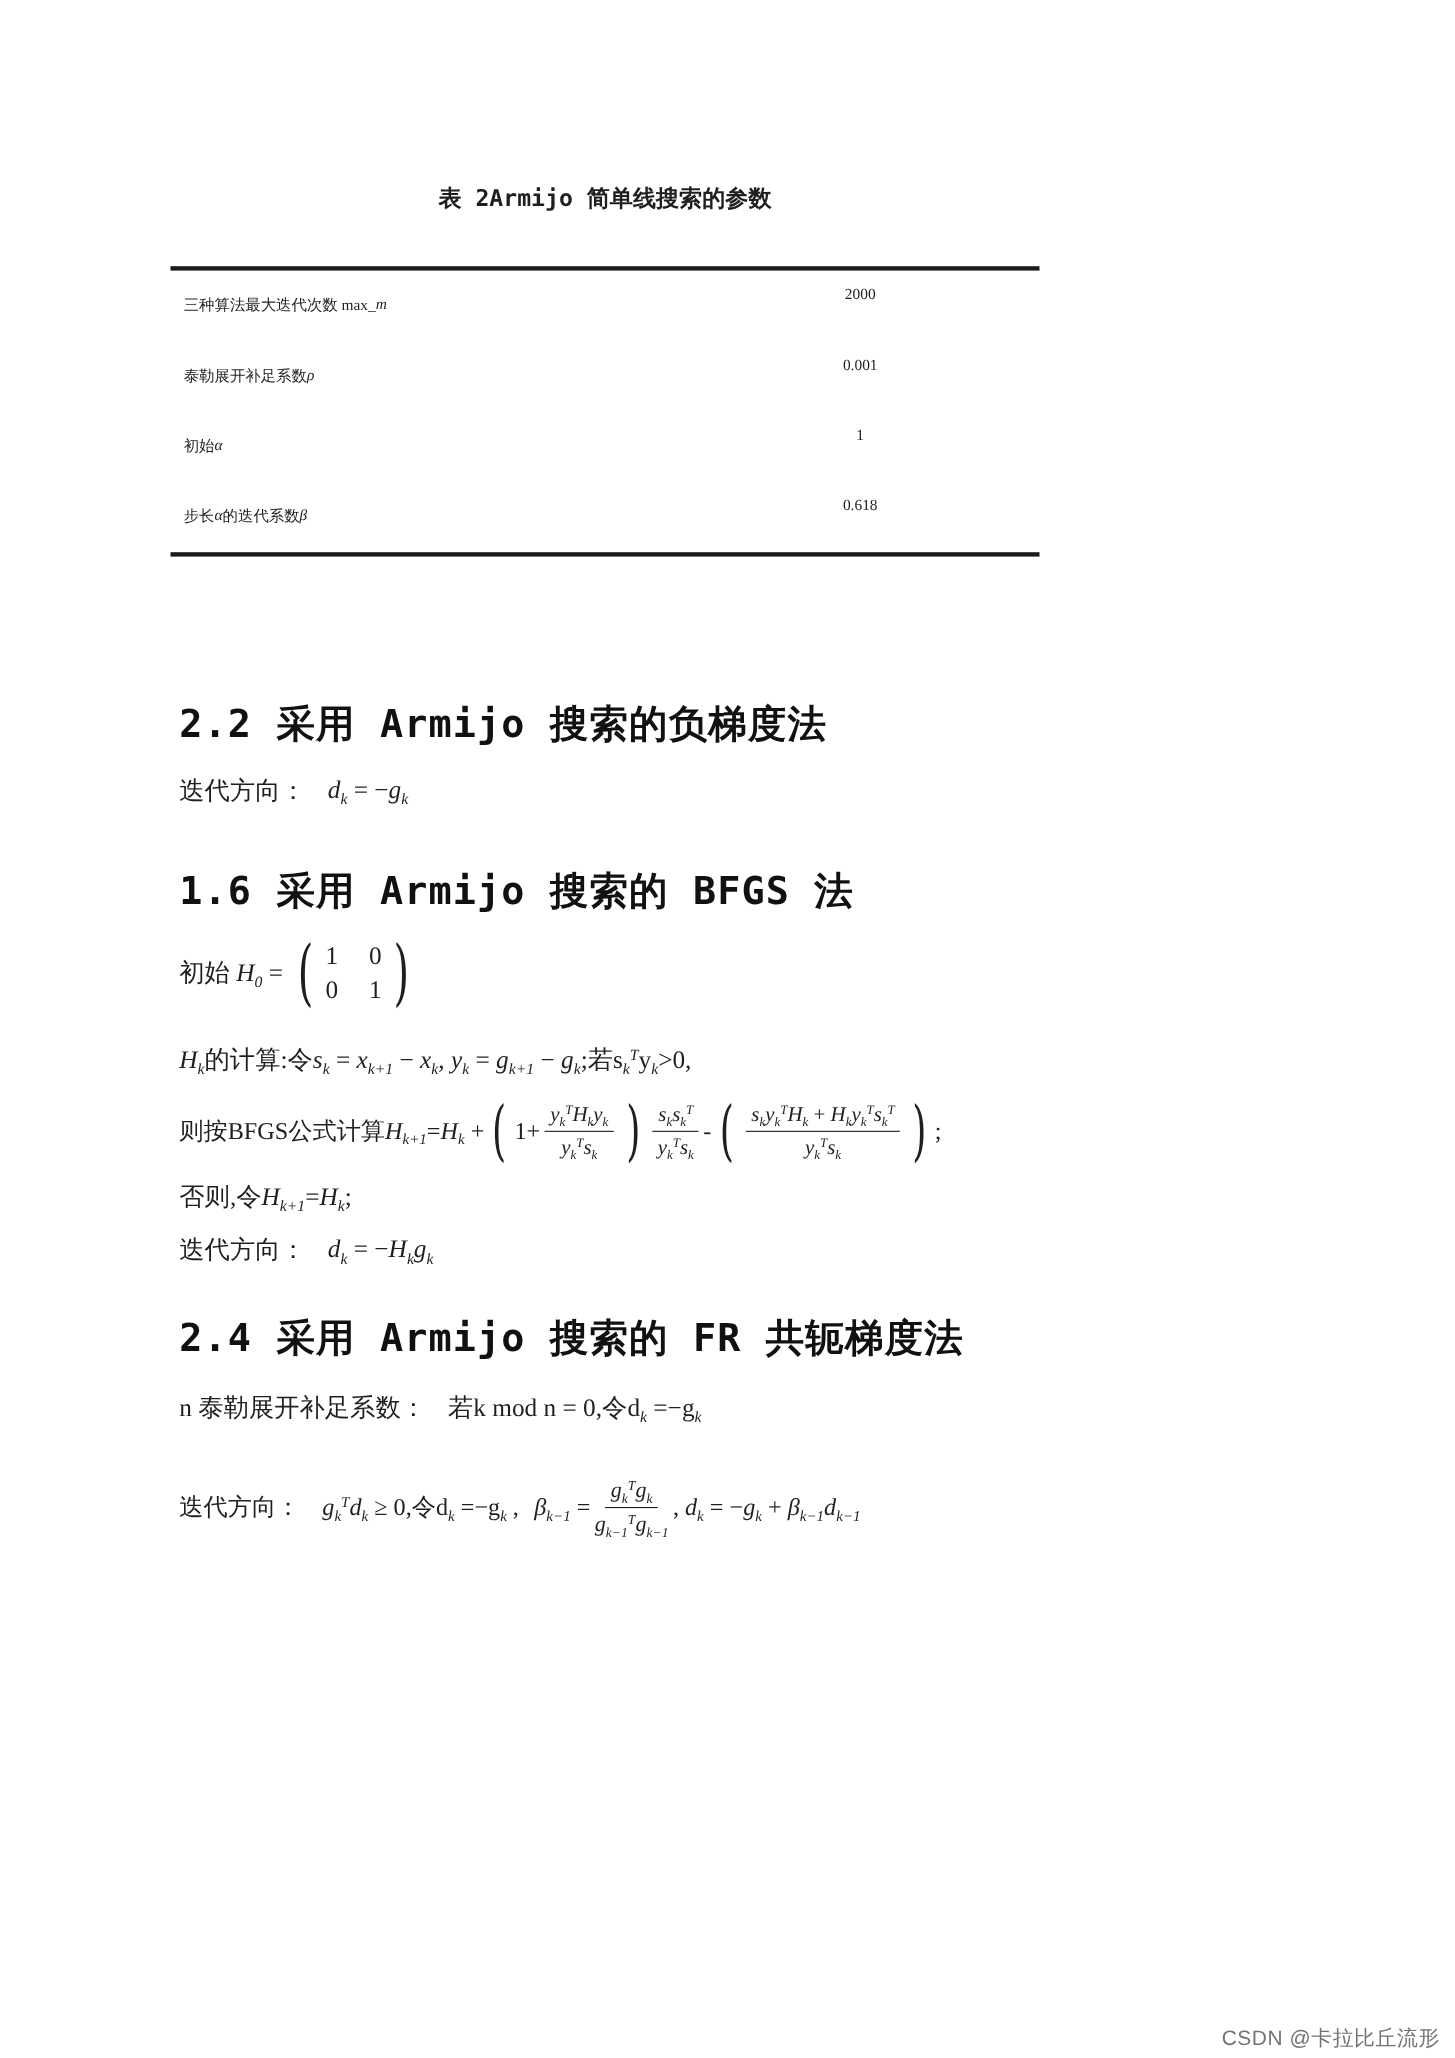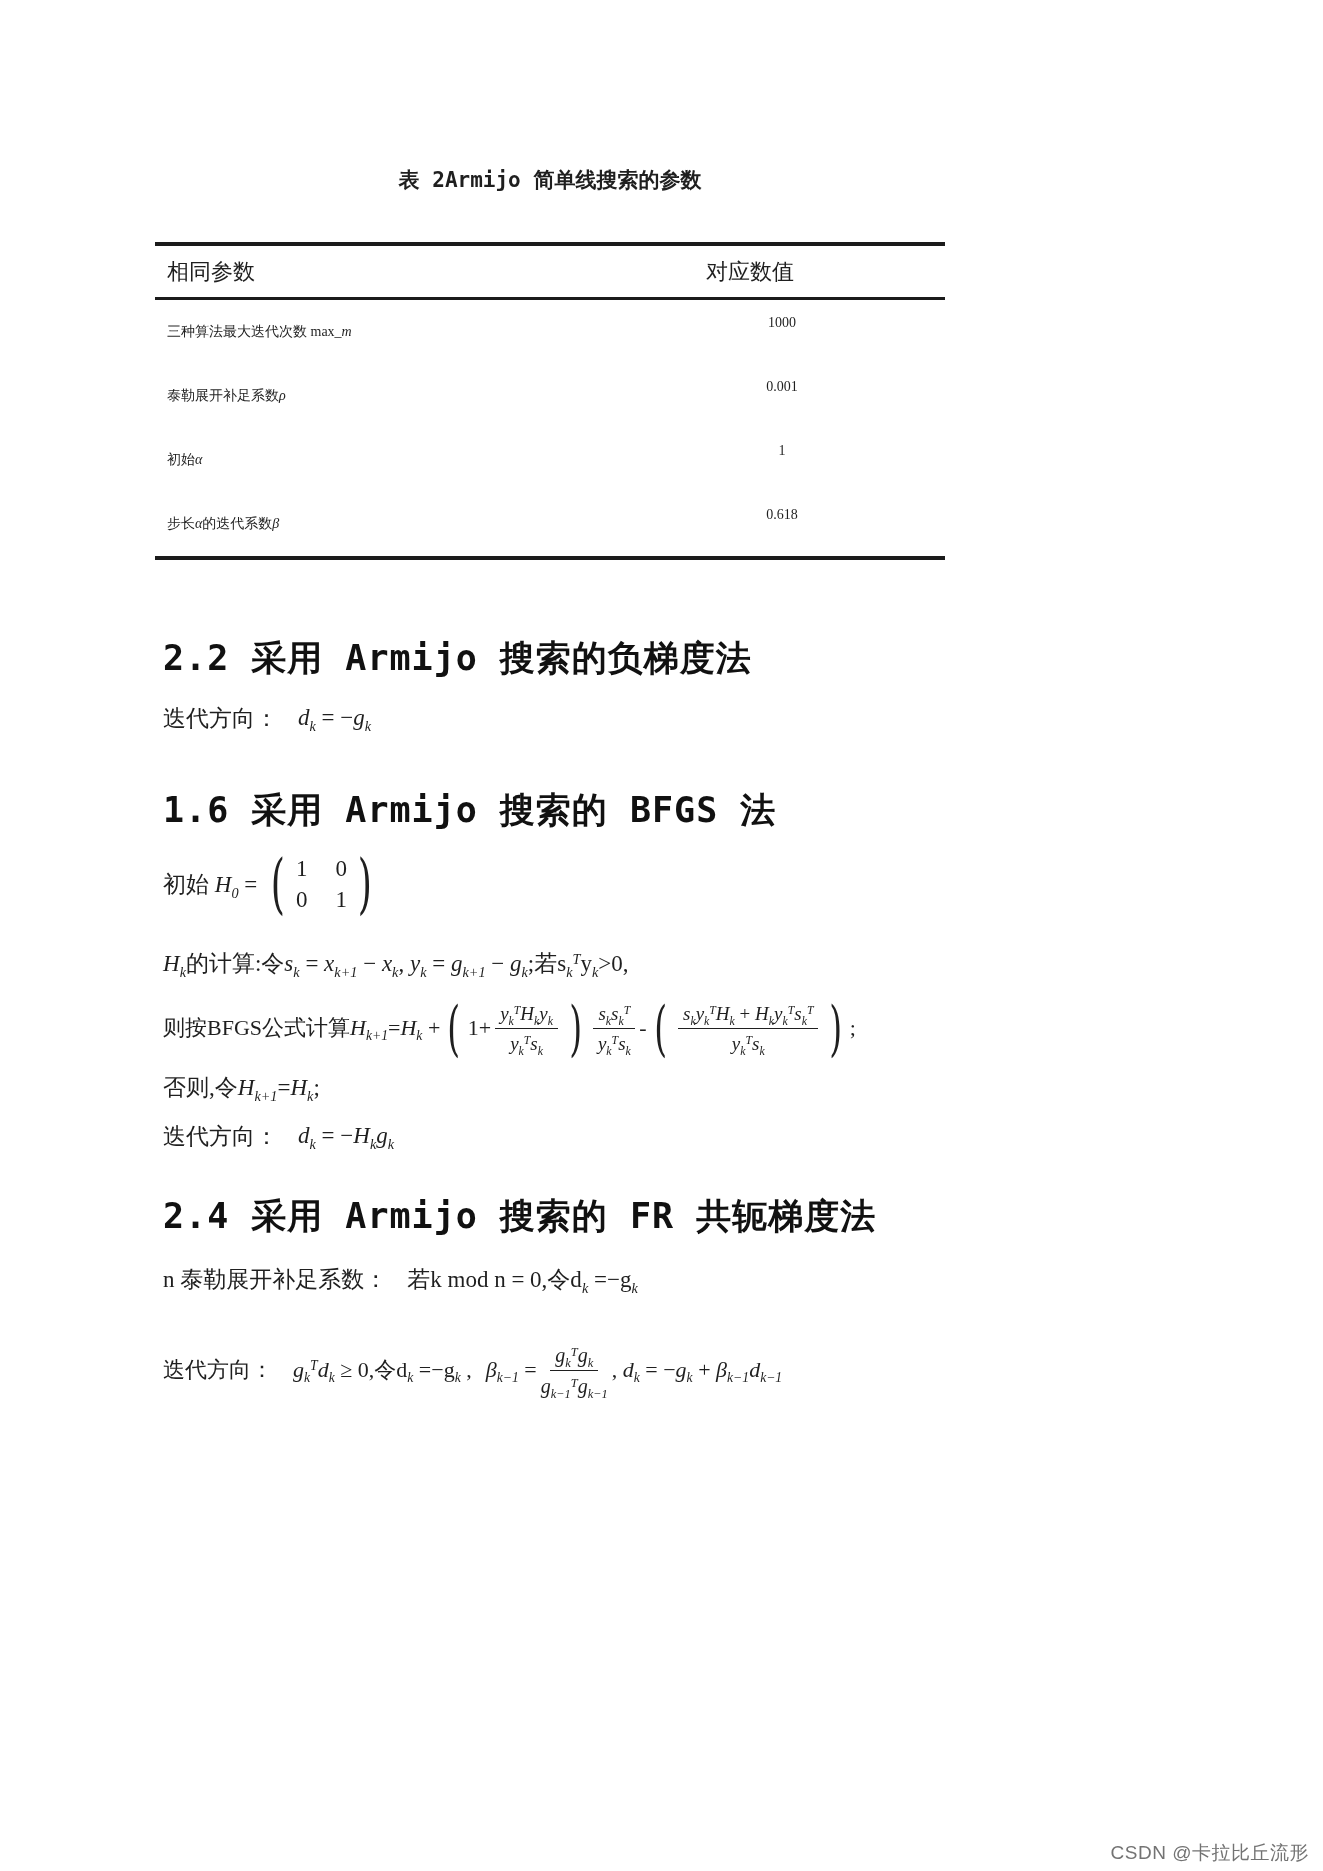--- a/index.html
+++ b/index.html
@@ -57,28 +57,24 @@
   }
 </style>
 </head>
 <body>
 
 <div id="page">
 
   <div class="doc-title">表 2Armijo 简单线搜索的参数</div>
 
   <div class="param-table">
-    <div class="t-row t-header">
-      <div class="c-param">相同参数</div>
-      <div class="c-value">对应数值</div>
-    </div>
     <div class="t-body">
       <div class="t-row">
         <div class="c-param m">三种算法最大迭代次数 max_ <i>m</i></div>
-        <div class="c-value">1000</div>
+        <div class="c-value">2000</div>
       </div>
       <div class="t-row">
         <div class="c-param m">泰勒展开补足系数 <i>ρ</i></div>
         <div class="c-value">0.001</div>
       </div>
       <div class="t-row">
         <div class="c-param m">初始<i>α</i></div>
         <div class="c-value">1</div>
       </div>
       <div class="t-row">

